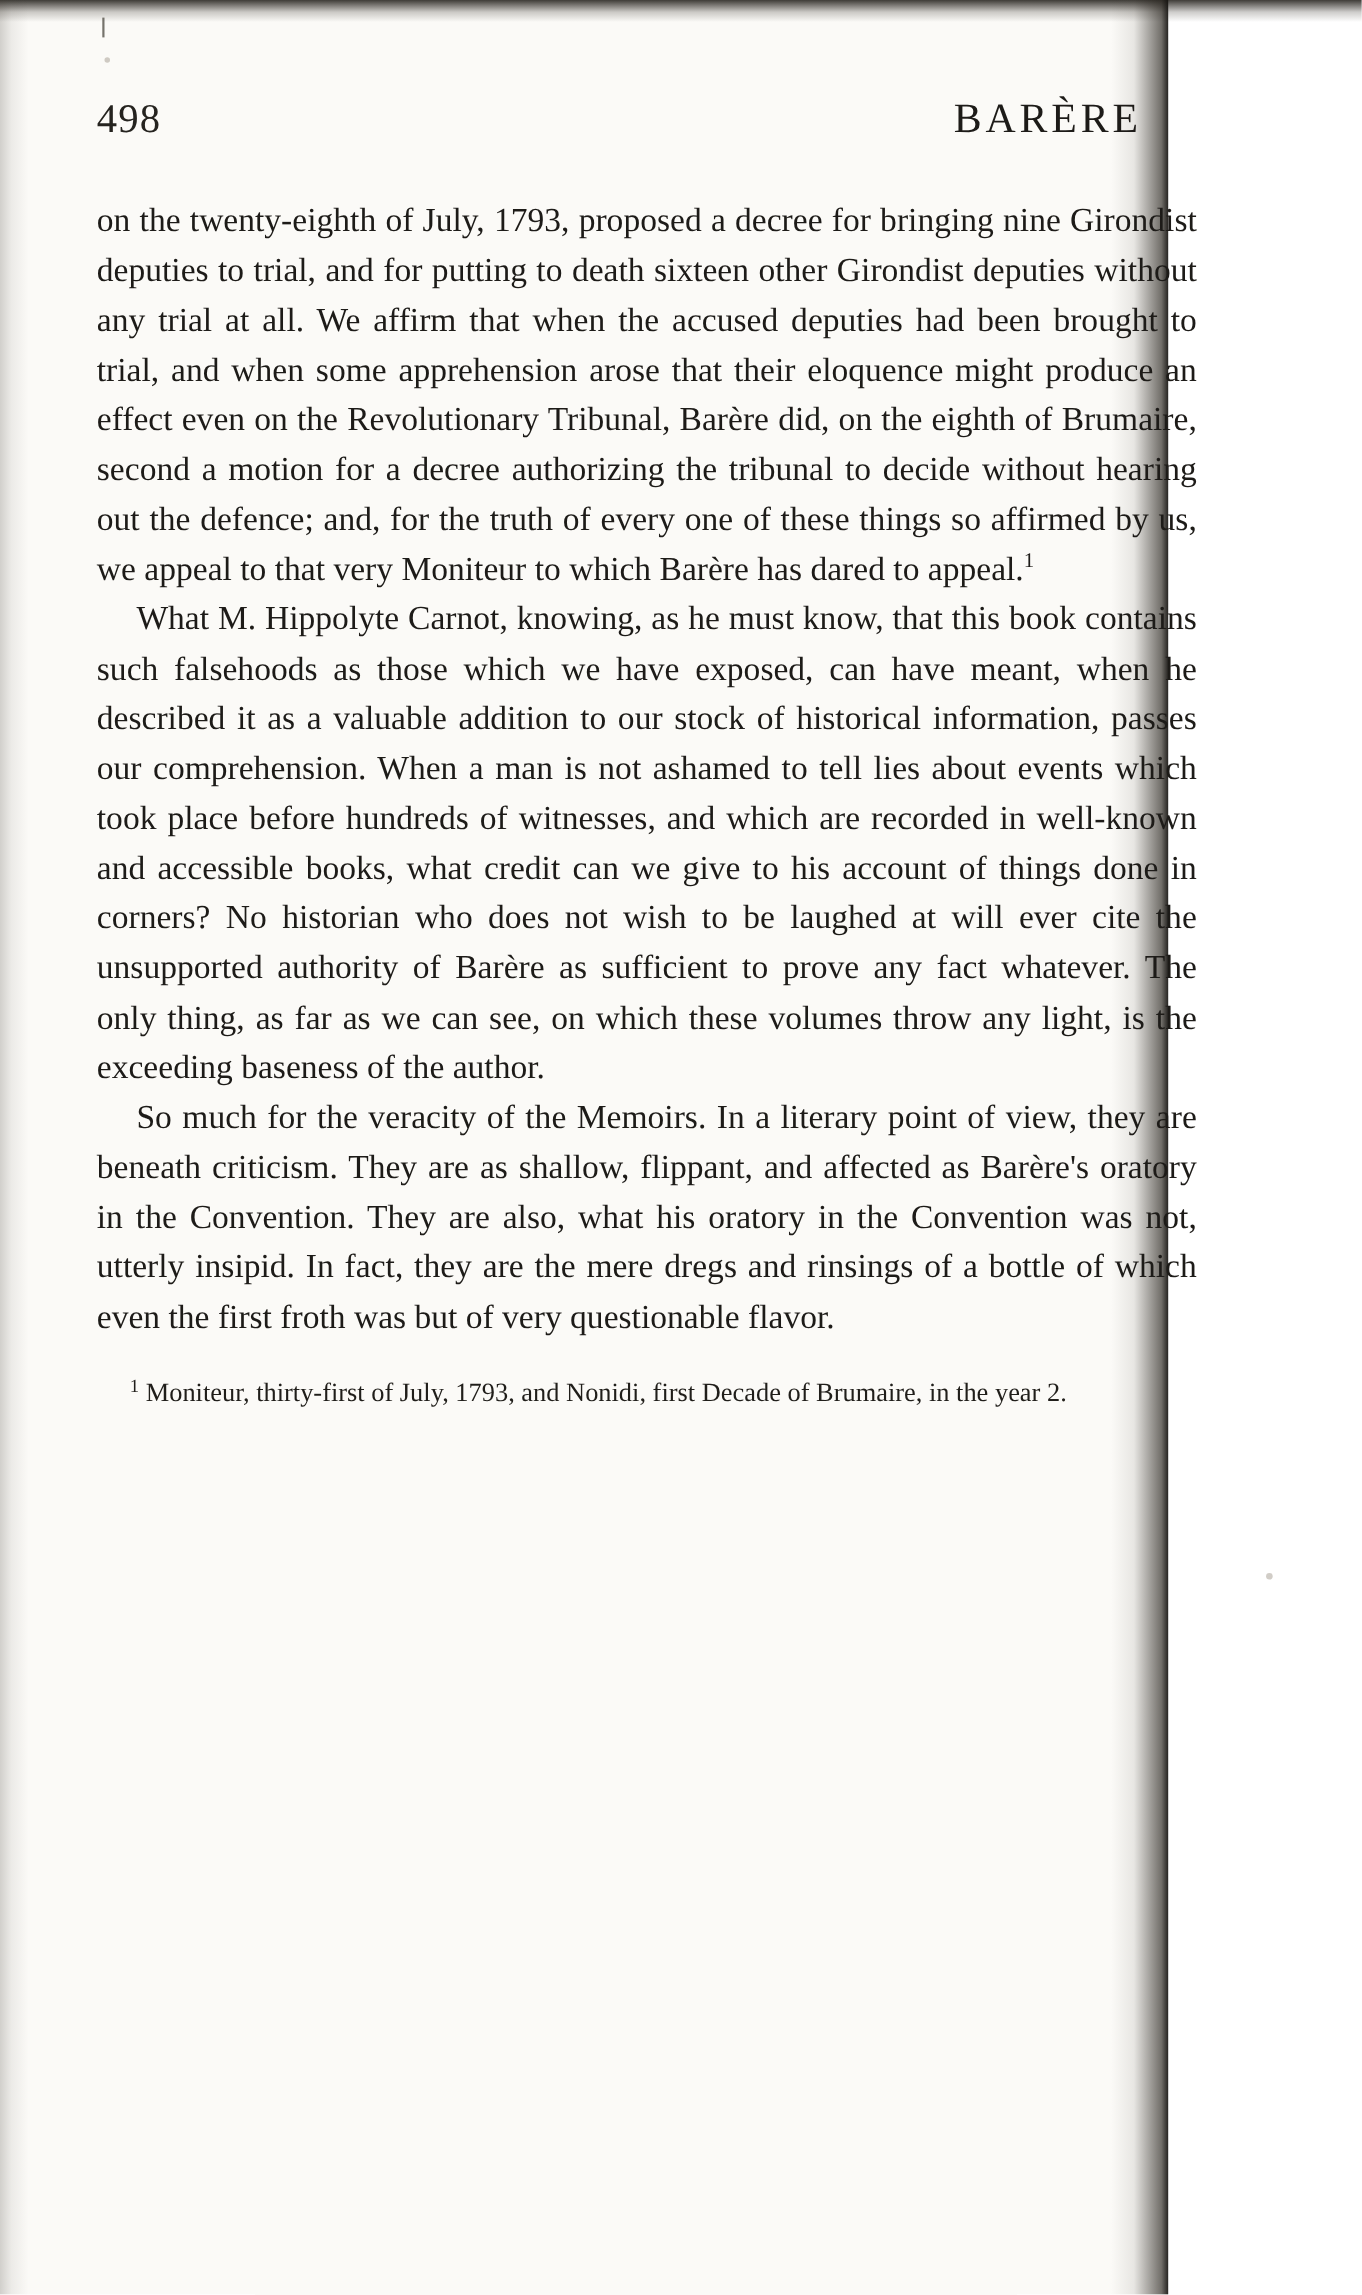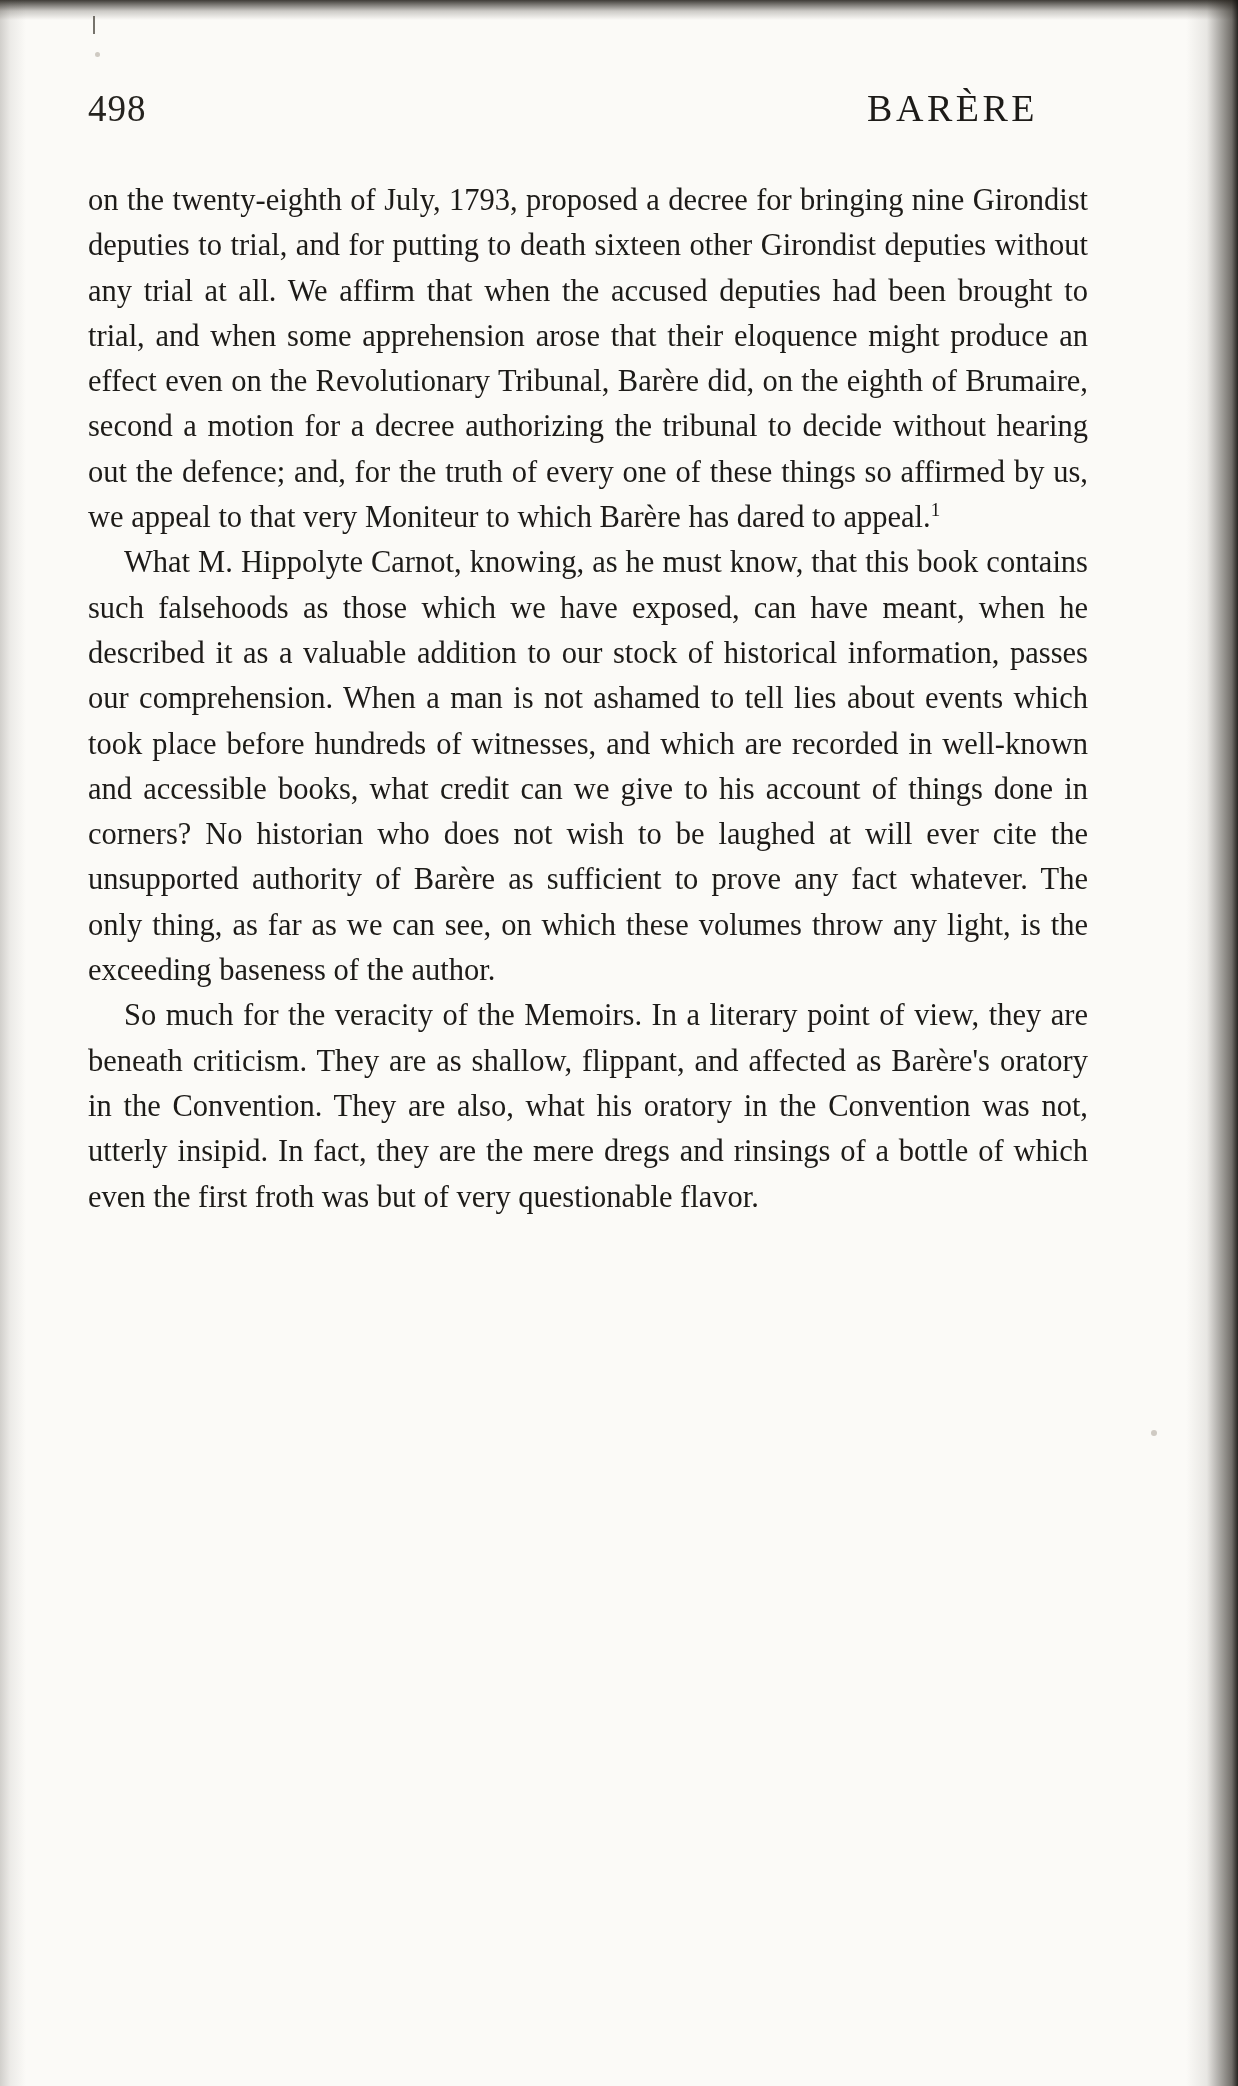--- a/index.html
+++ b/index.html
@@ -11,21 +11,21 @@
     width: 1238px;
     height: 2086px;
     font-family: "Liberation Serif", serif;
     color: #1a1a1a;
     position: relative;
     overflow: hidden;
   }
   .page {
     position: absolute;
     left: 0; top: 0;
-    width: 1238px;
+    width: 1062px;
     height: 2086px;
     background: #fbfaf7;
   }
   
   .scan-edge-right {
     position: absolute;
     top: 0; right: 0;
     width: 52px; height: 2086px;
     background: linear-gradient(to right, rgba(60,55,48,0) 0%, rgba(60,55,48,0.10) 40%, rgba(40,36,30,0.65) 88%, rgba(20,18,15,0.92) 100%);
   }
@@ -142,15 +142,18 @@
 
       <p class="para"><span>on the twenty-eighth of July, 1793, proposed a decree for bringing nine Girondist deputies to trial, and for putting to death sixteen other Girondist deputies without any trial at all.   We affirm that when the accused deputies had been brought to trial, and when some apprehension arose that their eloquence might produce an effect even on the Revolutionary Tribunal, Barère did, on the eighth of Brumaire, second a motion for a decree authorizing the tribunal to decide without hearing out the defence; and, for the truth of every one of these things so affirmed by us, we appeal to that very Moniteur to which Barère has dared to appeal.</span><sup class="fnref">1</sup></p>
 
       <p class="para indent">What M. Hippolyte Carnot, knowing, as he must know, that this book contains such falsehoods as those which we have exposed, can have meant, when he described it as a valuable addition to our stock of historical information, passes our comprehension.   When a man is not ashamed to tell lies about events which took place before hundreds of witnesses, and which are recorded in well-known and accessible books, what credit can we give to his account of things done in corners?   No historian who does not wish to be laughed at will ever cite the unsupported authority of Barère as sufficient to prove any fact whatever.   The only thing, as far as we can see, on which these volumes throw any light, is the exceeding baseness of the author.</p>
 
       <p class="para indent">So much for the veracity of the Memoirs.   In a literary point of view, they are beneath criticism.   They are as shallow, flippant, and affected as Barère's oratory in the Convention.   They are also, what his oratory in the Convention was not, utterly insipid.   In fact, they are the mere dregs and rinsings of a bottle of which even the first froth was but of very questionable flavor.</p>
 
 
     </div>
 
+    <div class="footnote-block">
+      <p class="footnote"><sup>1</sup> <span>Moniteur, thirty-first of July, 1793, and Nonidi, first Decade of Brumaire, in the year 2.</span></p>
+    </div>
 
   </div>
 </div>
 
 </body></html>

